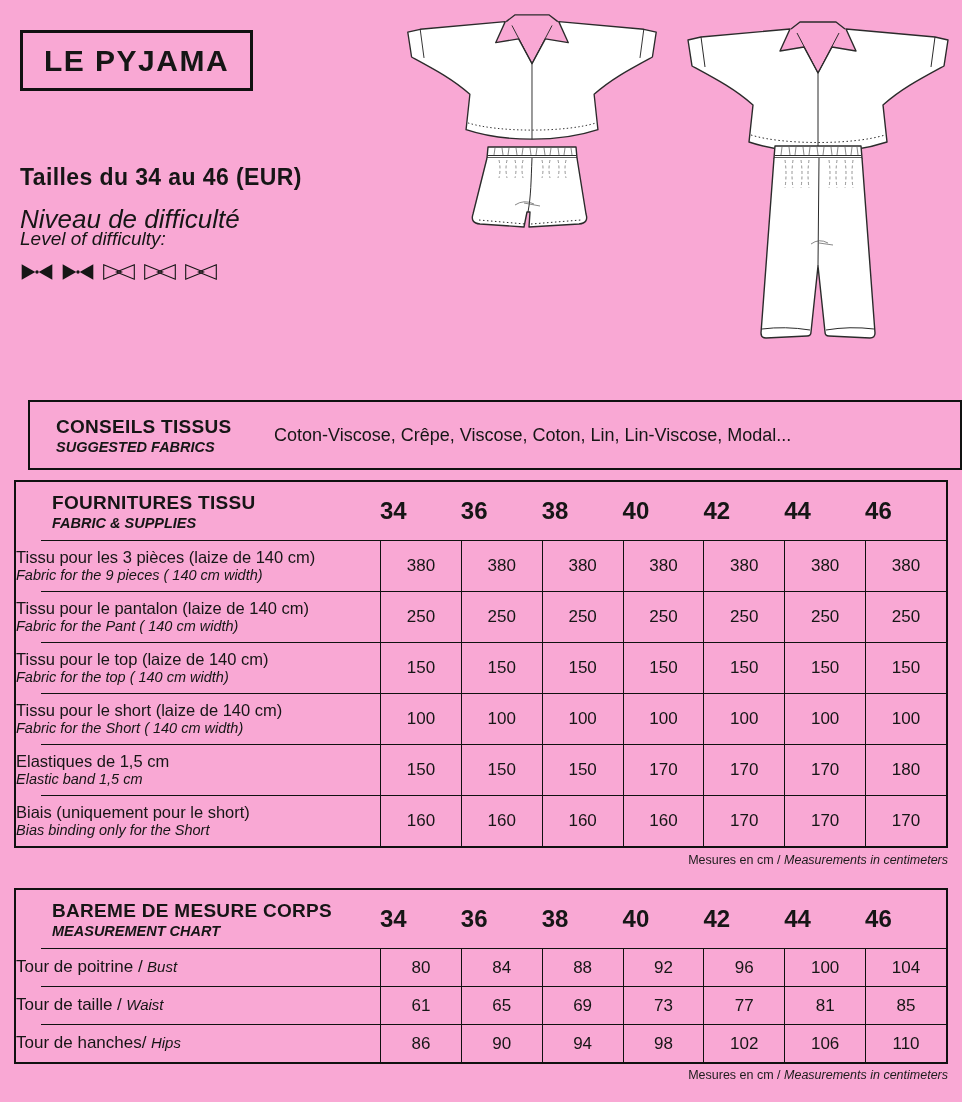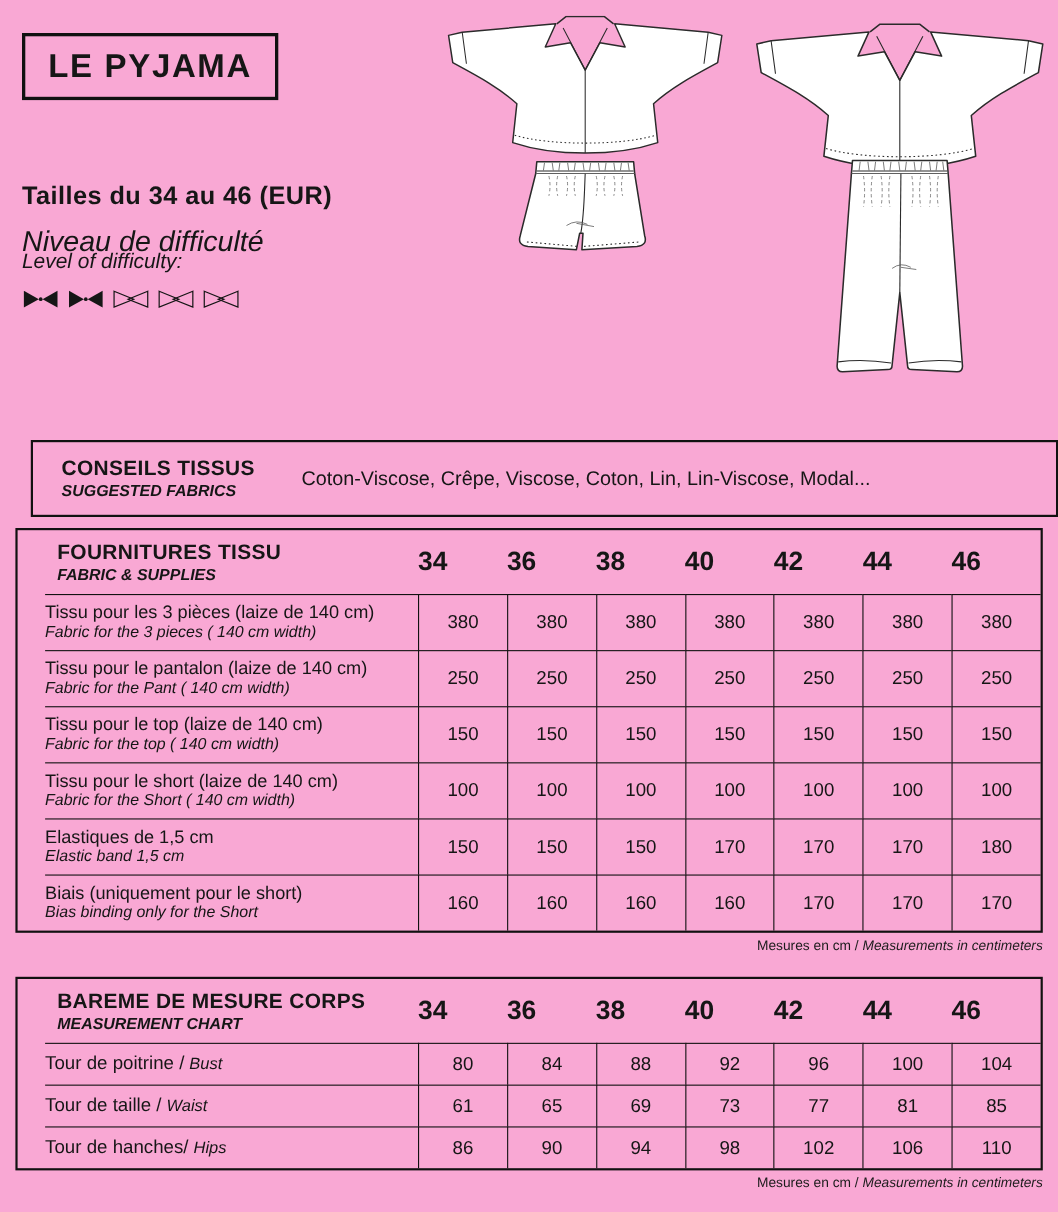--- a/index.html
+++ b/index.html
@@ -32,21 +32,21 @@
   table.tbl { position:absolute; left:14px; width:934px; border:2px solid #111;
     border-spacing:0; box-sizing:border-box; table-layout:fixed; }
   .tbl--fournitures { top:480px; }
   .tbl--bareme { top:888px; }
   .tbl th, .tbl td { padding:0; }
   .tbl thead th { height:58px; vertical-align:middle; }
   .tbl th.h-lab { text-align:left; padding-left:36px; }
   .tbl th.h-size { font-weight:bold; font-size:24px; text-align:left; }
   .tbl td.val { border-left:1px solid #111; border-top:1px solid #111;
     text-align:center; font-size:17px; vertical-align:middle; }
-  .tbl td.lab { position:relative; padding-left:25px; vertical-align:middle; }
+  .tbl td.lab { position:relative; vertical-align:middle; }
   .tbl td.lab::before { content:""; position:absolute; left:25px; right:0; top:0; height:1px; background:#111; }
   .tbl--fournitures tbody td { height:50px; }
   .tbl--bareme tbody td { height:37px; }
   .lab .fr { display:block; font-size:16.5px; line-height:20px; }
   .lab .en { display:block; font-size:14.5px; font-style:italic; line-height:17px; }
   .lab .fr-inline { font-size:17px; }
   .lab .en-inline { font-size:15px; font-style:italic; }
 
   .footnote { position:absolute; right:14px; font-size:12.5px; color:#1c1c1c; }
   .footnote--1 { top:853px; }
@@ -170,21 +170,21 @@
         <th class="h-size">40</th>
         <th class="h-size">42</th>
         <th class="h-size">44</th>
         <th class="h-size">46</th>
       </tr>
     </thead>
     <tbody>
       <tr>
         <td class="lab">
             <span class="fr">Tissu pour les 3 pièces (laize de 140 cm)</span>
-            <span class="en">Fabric for the 3 pieces ( 140 cm width)</span>
+            <span class="en">Fabric for the 9 pieces ( 140 cm width)</span>
           </td>
         <td class="val">380</td>
         <td class="val">380</td>
         <td class="val">380</td>
         <td class="val">380</td>
         <td class="val">380</td>
         <td class="val">380</td>
         <td class="val">380</td>
       </tr>
       <tr>

